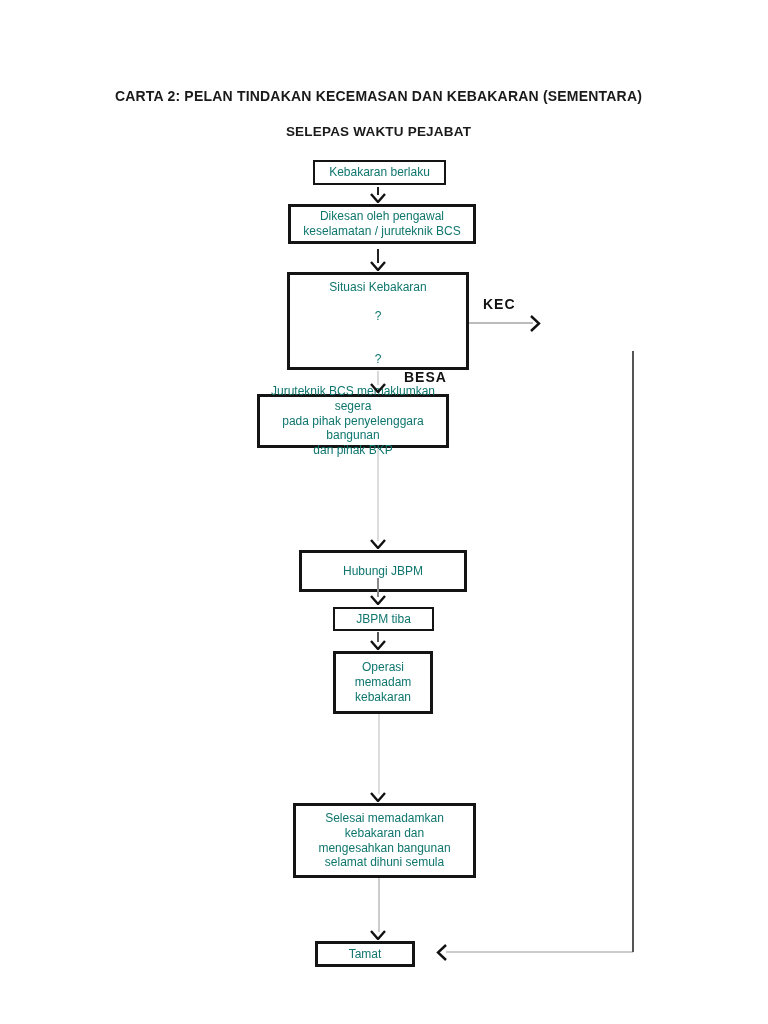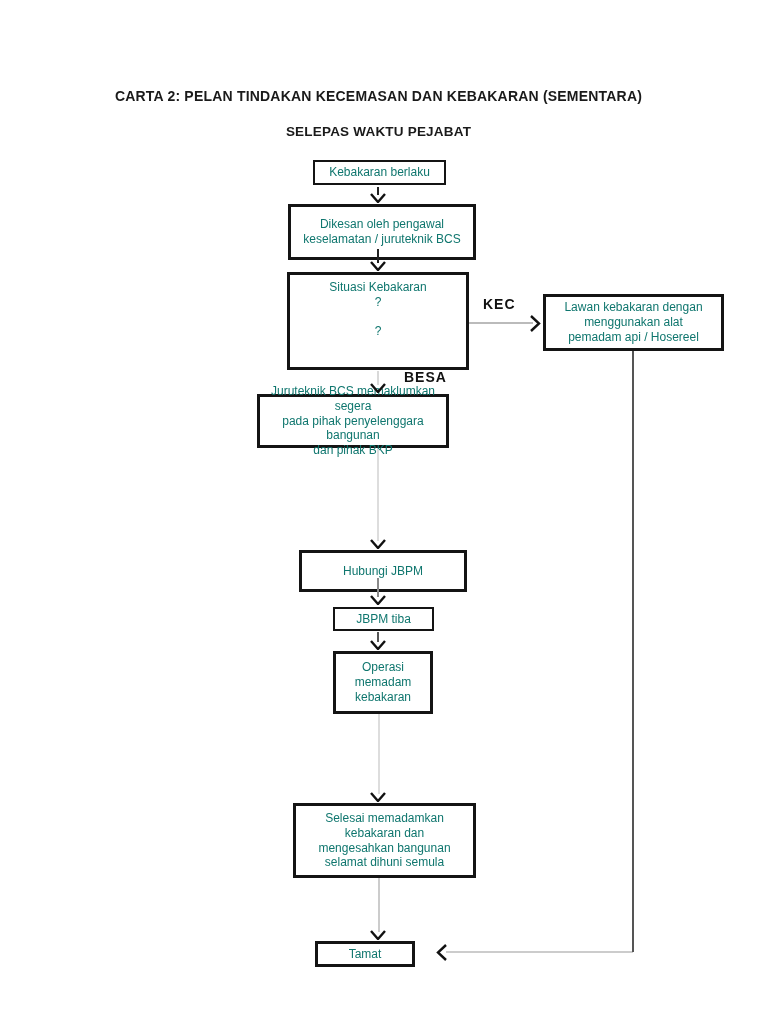--- a/index.html
+++ b/index.html
@@ -38,23 +38,23 @@
     font-size: 12px;
     line-height: 1.24;
     display: flex;
     align-items: center;
     justify-content: center;
     text-align: center;
     white-space: pre-line;
   }
   .thin { border-width: 2px; }
   #n-kebakaran  { left: 313px; top: 160px; width: 133px; height: 25px; }
-  #n-dikesan    { left: 288px; top: 204px; width: 188px; height: 56px; }
+  #n-dikesan    { left: 288px; top: 204px; width: 188px; height: 40px; }
   #n-situasi    { left: 287px; top: 272px; width: 182px; height: 98px;
-                  flex-direction: column; justify-content: flex-start; padding-top: 5px; }
+                  flex-direction: column; justify-content: space-between; padding-top: 5px; }
   #n-situasi .q2 { margin-top: 14px; }
   #n-lawan      { left: 543px; top: 294px; width: 181px; height: 57px; }
   #n-juruteknik { left: 257px; top: 394px; width: 192px; height: 54px; }
   #n-hubungi    { left: 299px; top: 550px; width: 168px; height: 42px; }
   #n-jbpm       { left: 333px; top: 607px; width: 101px; height: 24px; }
   #n-operasi    { left: 333px; top: 651px; width: 100px; height: 63px; }
   #n-selesai    { left: 293px; top: 803px; width: 183px; height: 75px; }
   #n-tamat      { left: 315px; top: 941px; width: 100px; height: 26px; }
 
   .ln { position: absolute; }
@@ -108,25 +108,20 @@
     <span>Dikesan oleh pengawal
 keselamatan / juruteknik BCS</span>
   </div>
 
   <div class="node" id="n-situasi">
     <span>Situasi Kebakaran</span>
     <span class="q1">?</span>
     <span class="q2">?</span>
   </div>
 
-  <div class="node" id="n-lawan">
-    <span>Lawan kebakaran dengan
-menggunakan alat
-pemadam api / Hosereel</span>
-  </div>
 
   <div class="node" id="n-juruteknik">
     <span>Juruteknik BCS memaklumkan segera
 pada pihak penyelenggara bangunan
 dan pihak BKP</span>
   </div>
 
   <div class="node" id="n-hubungi">
     <span>Hubungi JBPM</span>
   </div>

